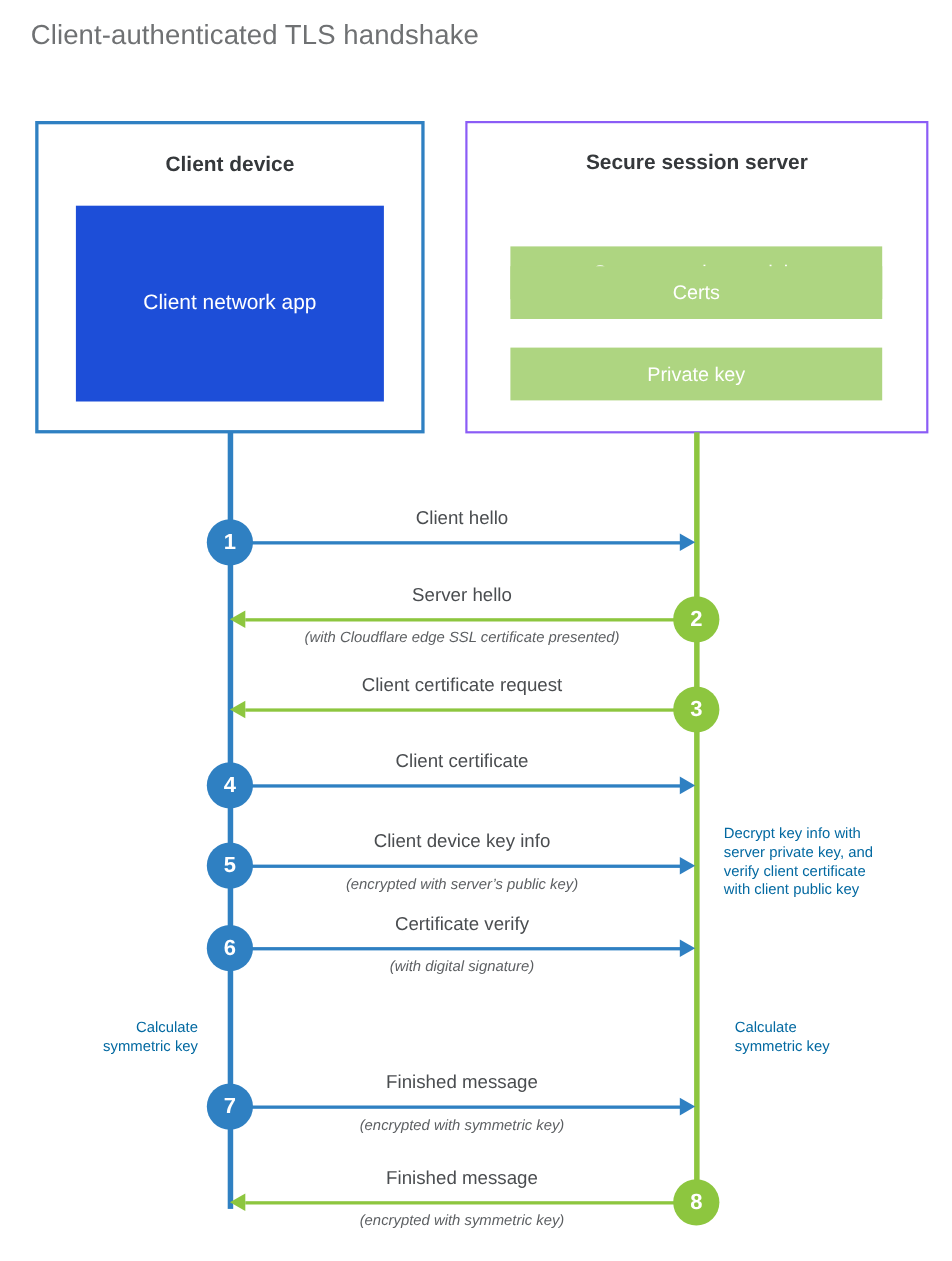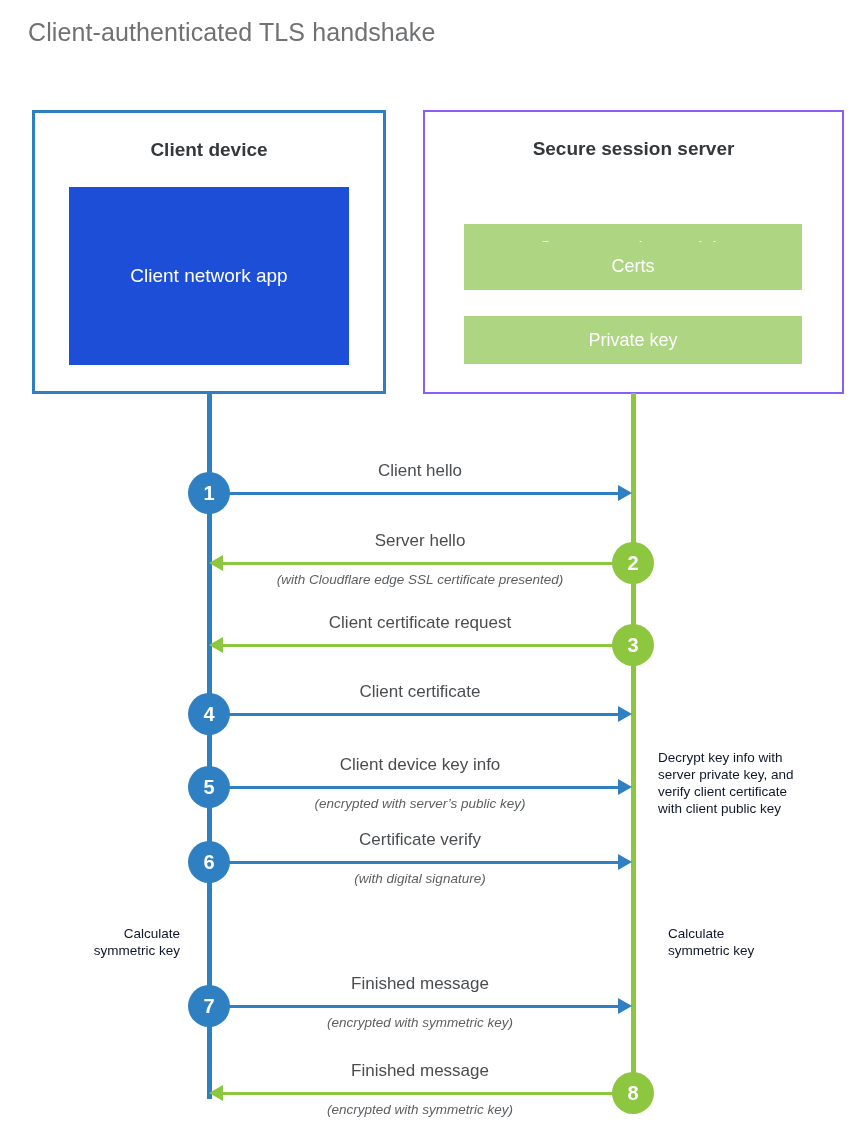--- a/index.html
+++ b/index.html
@@ -181,21 +181,21 @@
     justify-content: center;
   }
   .step-circle.blue { background: #2f80c2; }
   .step-circle.green { background: #8dc63f; }
 
   
   .side-note {
     position: absolute;
     font-size: 13.5px;
     line-height: 17px;
-    color: #0f172a;
+    color: #0369a1;
     white-space: pre-line;
   }
   .side-note.right-align { text-align: right; }
   .side-note.left-align  { text-align: left; }
 </style>
 </head>
 <body>
 
 <div id="page">
 

